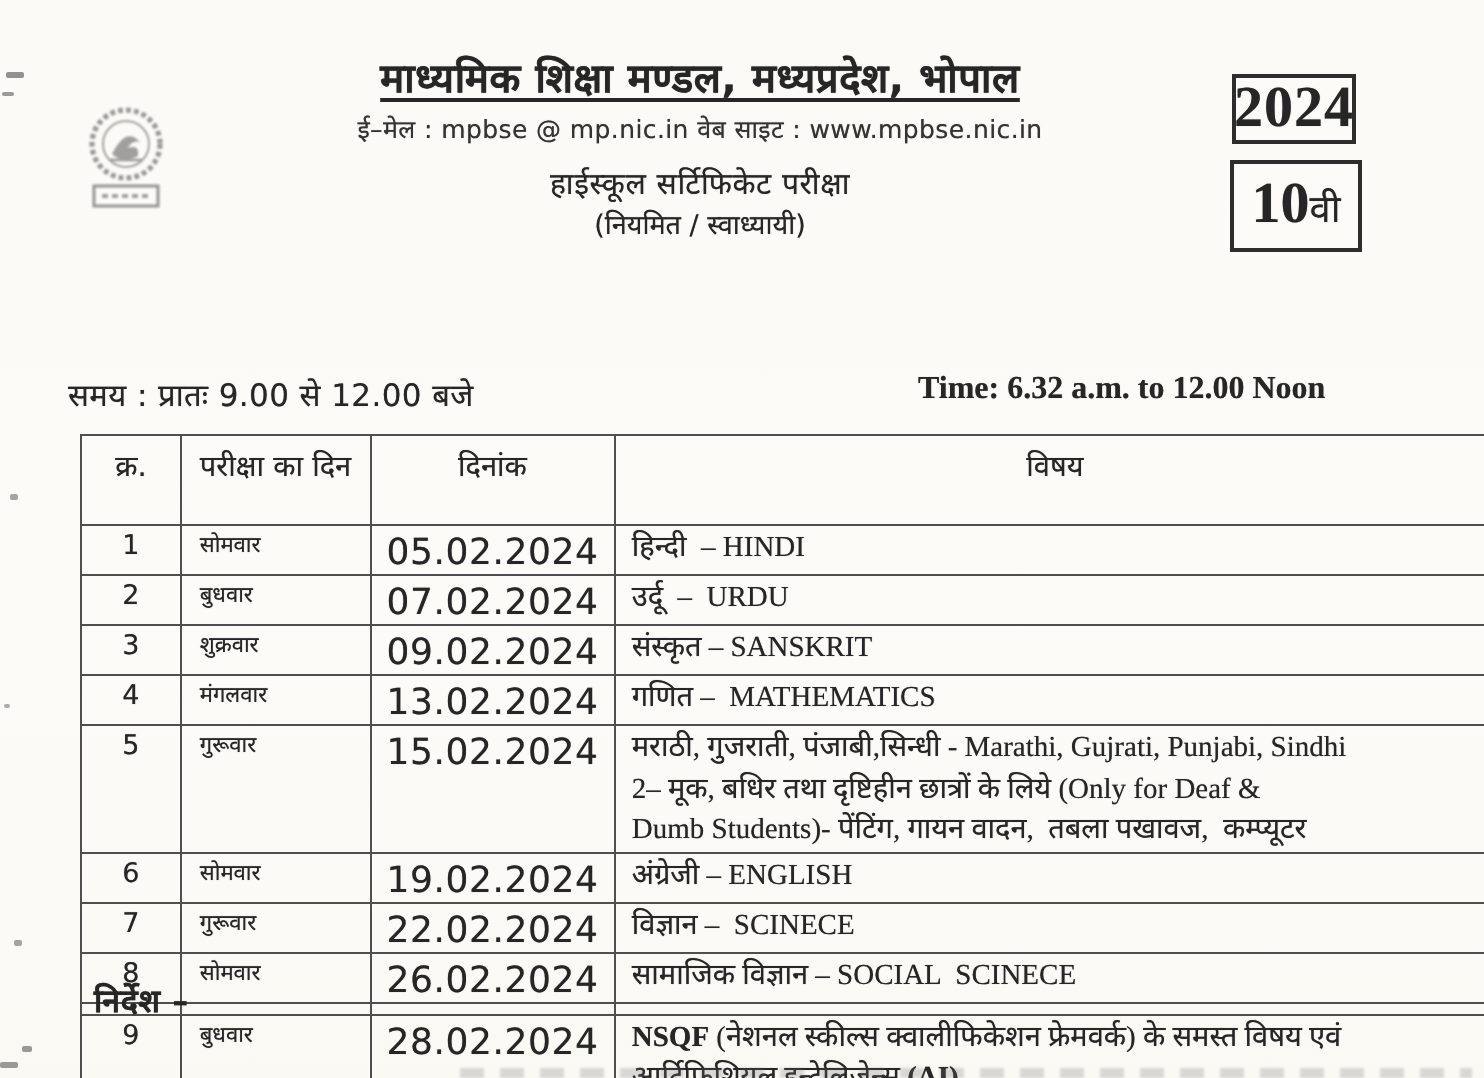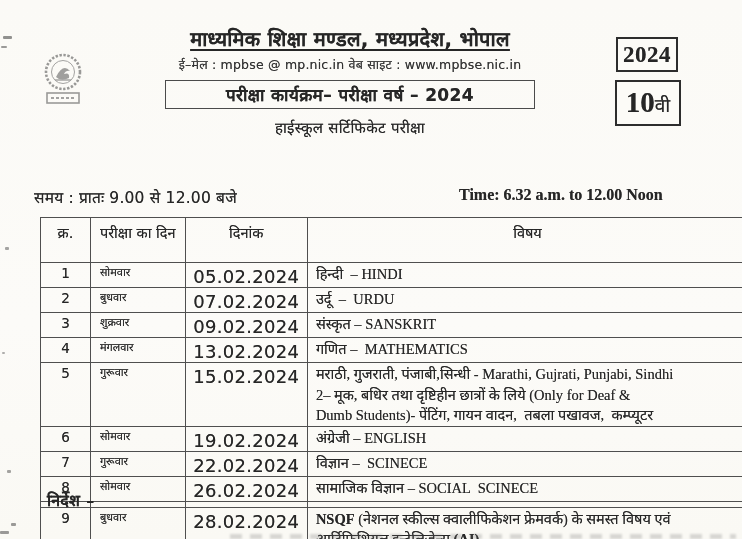--- a/index.html
+++ b/index.html
@@ -17,21 +17,21 @@
   .org-title{font-size:20px;font-weight:bold;text-decoration:underline;text-underline-offset:3px;letter-spacing:.3px;}
   .contact-line{font-size:12.5px;margin-top:4px;letter-spacing:.2px;color:#333;}
   .program-box{display:inline-block;border:1.4px solid #4b4b4b;margin-top:7px;padding:2px 10px;min-width:348px;
                font-size:17px;font-weight:bold;letter-spacing:.4px;}
   .exam-title{font-size:15px;font-weight:normal;margin-top:8px;letter-spacing:.3px;}
   .exam-sub{font-size:13.5px;margin-top:2px;}
 
   
   .badge{position:absolute;border:2px solid #2d2d2d;background:#fcfbf7;display:flex;align-items:center;justify-content:center;}
   .badge-year{left:616px;top:37px;width:58px;height:31px;
-              font-family:"Liberation Serif","DejaVu Serif",serif;font-weight:bold;font-size:23px;letter-spacing:.5px;}
+              font-family:"Liberation Serif","DejaVu Serif",serif;font-weight:bold;font-size:29px;letter-spacing:.5px;}
   .badge-grade{left:615px;top:80px;width:62px;height:40px;align-items:baseline;padding-top:2px;}
   .grade-num{font-family:"Liberation Serif","DejaVu Serif",serif;font-weight:bold;font-size:29px;line-height:36px;}
   .grade-suf{font-size:19px;line-height:30px;}
 
   
   .emblem{position:absolute;left:41px;top:51px;width:44px;height:58px;opacity:.55;filter:blur(.4px);}
 
   
   .time-hindi{position:absolute;left:34px;top:186px;font-size:15.5px;letter-spacing:.2px;}
   .time-english{position:absolute;left:459px;top:186px;font-family:"Liberation Serif","DejaVu Serif",serif;
@@ -68,22 +68,22 @@
     <circle cx="22" cy="21" r="11.5" fill="none" stroke="#5a5a5a" stroke-width="1"></circle>
     <path d="M15 26 q7 -14 14 -6 q-4 -1 -6 3 q6 -2 5 4 q-8 4 -13 -1 z" fill="#565656"></path>
     <path d="M14 29 h16" stroke="#565656" stroke-width="1.4"></path>
     <rect x="6" y="42" width="32" height="10" fill="none" stroke="#4a4a4a" stroke-width="1.6"></rect>
     <path d="M10 47 h24" stroke="#5a5a5a" stroke-width="2" stroke-dasharray="3 2"></path>
   </svg>
 
   <div class="header">
     <div class="org-title txt">माध्यमिक शिक्षा मण्डल, मध्यप्रदेश, भोपाल</div>
     <div class="contact-line txt">ई–मेल : mpbse @ mp.nic.in   वेब साइट : www.mpbse.nic.in</div>
-    <div><span class="program-box txt">परीक्षा कार्यक्रम– परीक्षा वर्ष  –  2024</span></div>
     <div class="exam-title txt">हाईस्कूल सर्टिफिकेट परीक्षा</div>
+    <div class="exam-sub txt">(नियमित / स्वाध्यायी)</div>
   </div>
 
   <div class="badge badge-year txt">2024</div>
   <div class="badge badge-grade">
     <span class="grade-num txt">10</span>
       <span class="grade-suf txt">वी</span>
   </div>
 
   <div class="time-hindi txt">समय : प्रातः 9.00 से 12.00 बजे</div>
   <div class="time-english txt">Time: 6.32 a.m. to 12.00 Noon</div>

